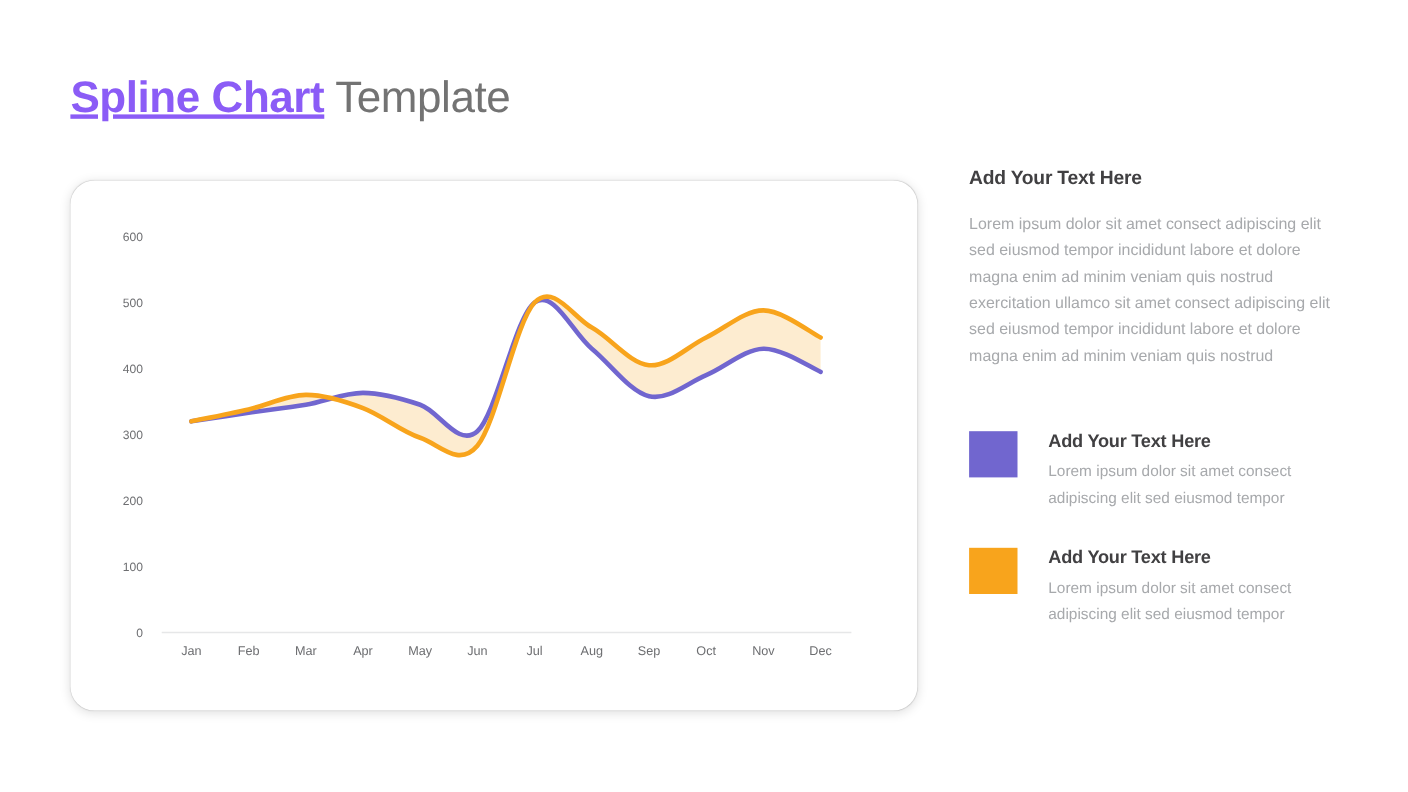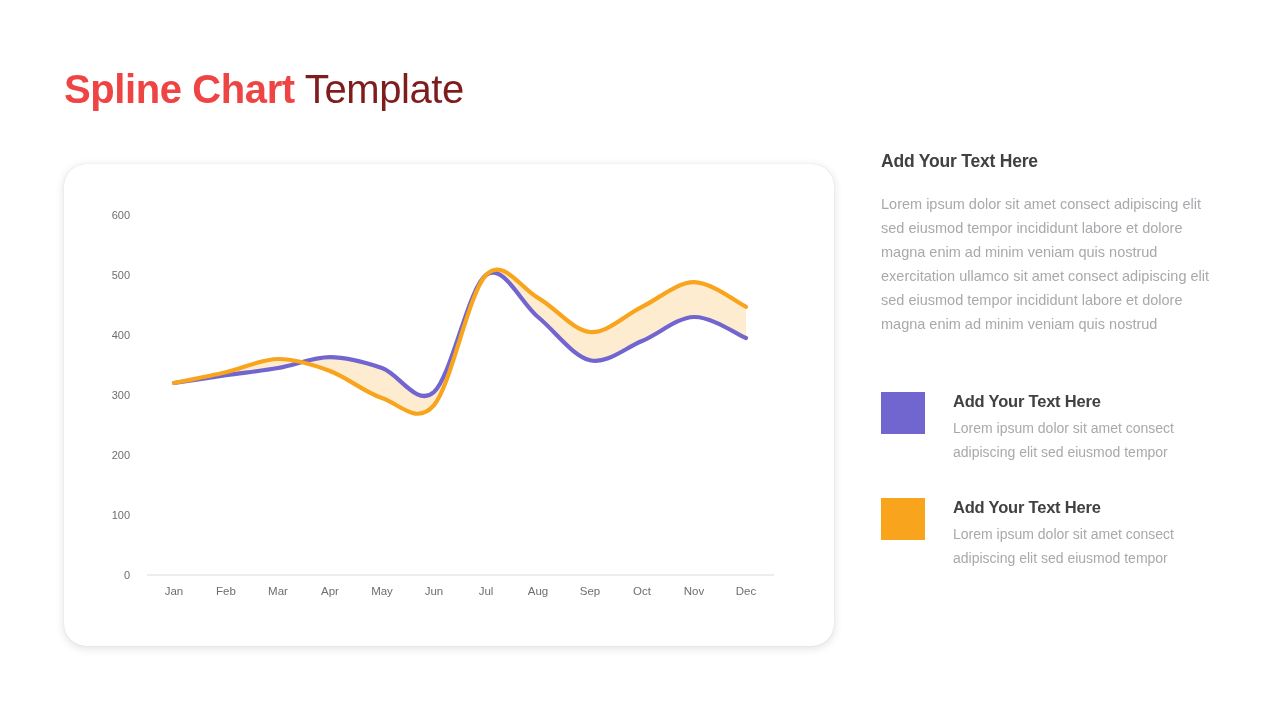--- a/index.html
+++ b/index.html
@@ -21,25 +21,26 @@
     left: 64px;
     top: 62px;
     font-size: 40px;
     line-height: 54px;
     color: #58585a;
     letter-spacing: -0.4px;
     white-space: nowrap;
   }
   #page-title .strong {
     font-weight: 700;
-    color: #ef4444;
+    color: #8b5cf6;
+    text-decoration: underline;
   }
   #page-title .light {
     font-weight: 400;
-    color: #7f1d1d;
+    color: #737373;
   }
 
   
   #chart-card {
     position: absolute;
     left: 64px;
     top: 164px;
     width: 770px;
     height: 482px;
     background: #ffffff;

